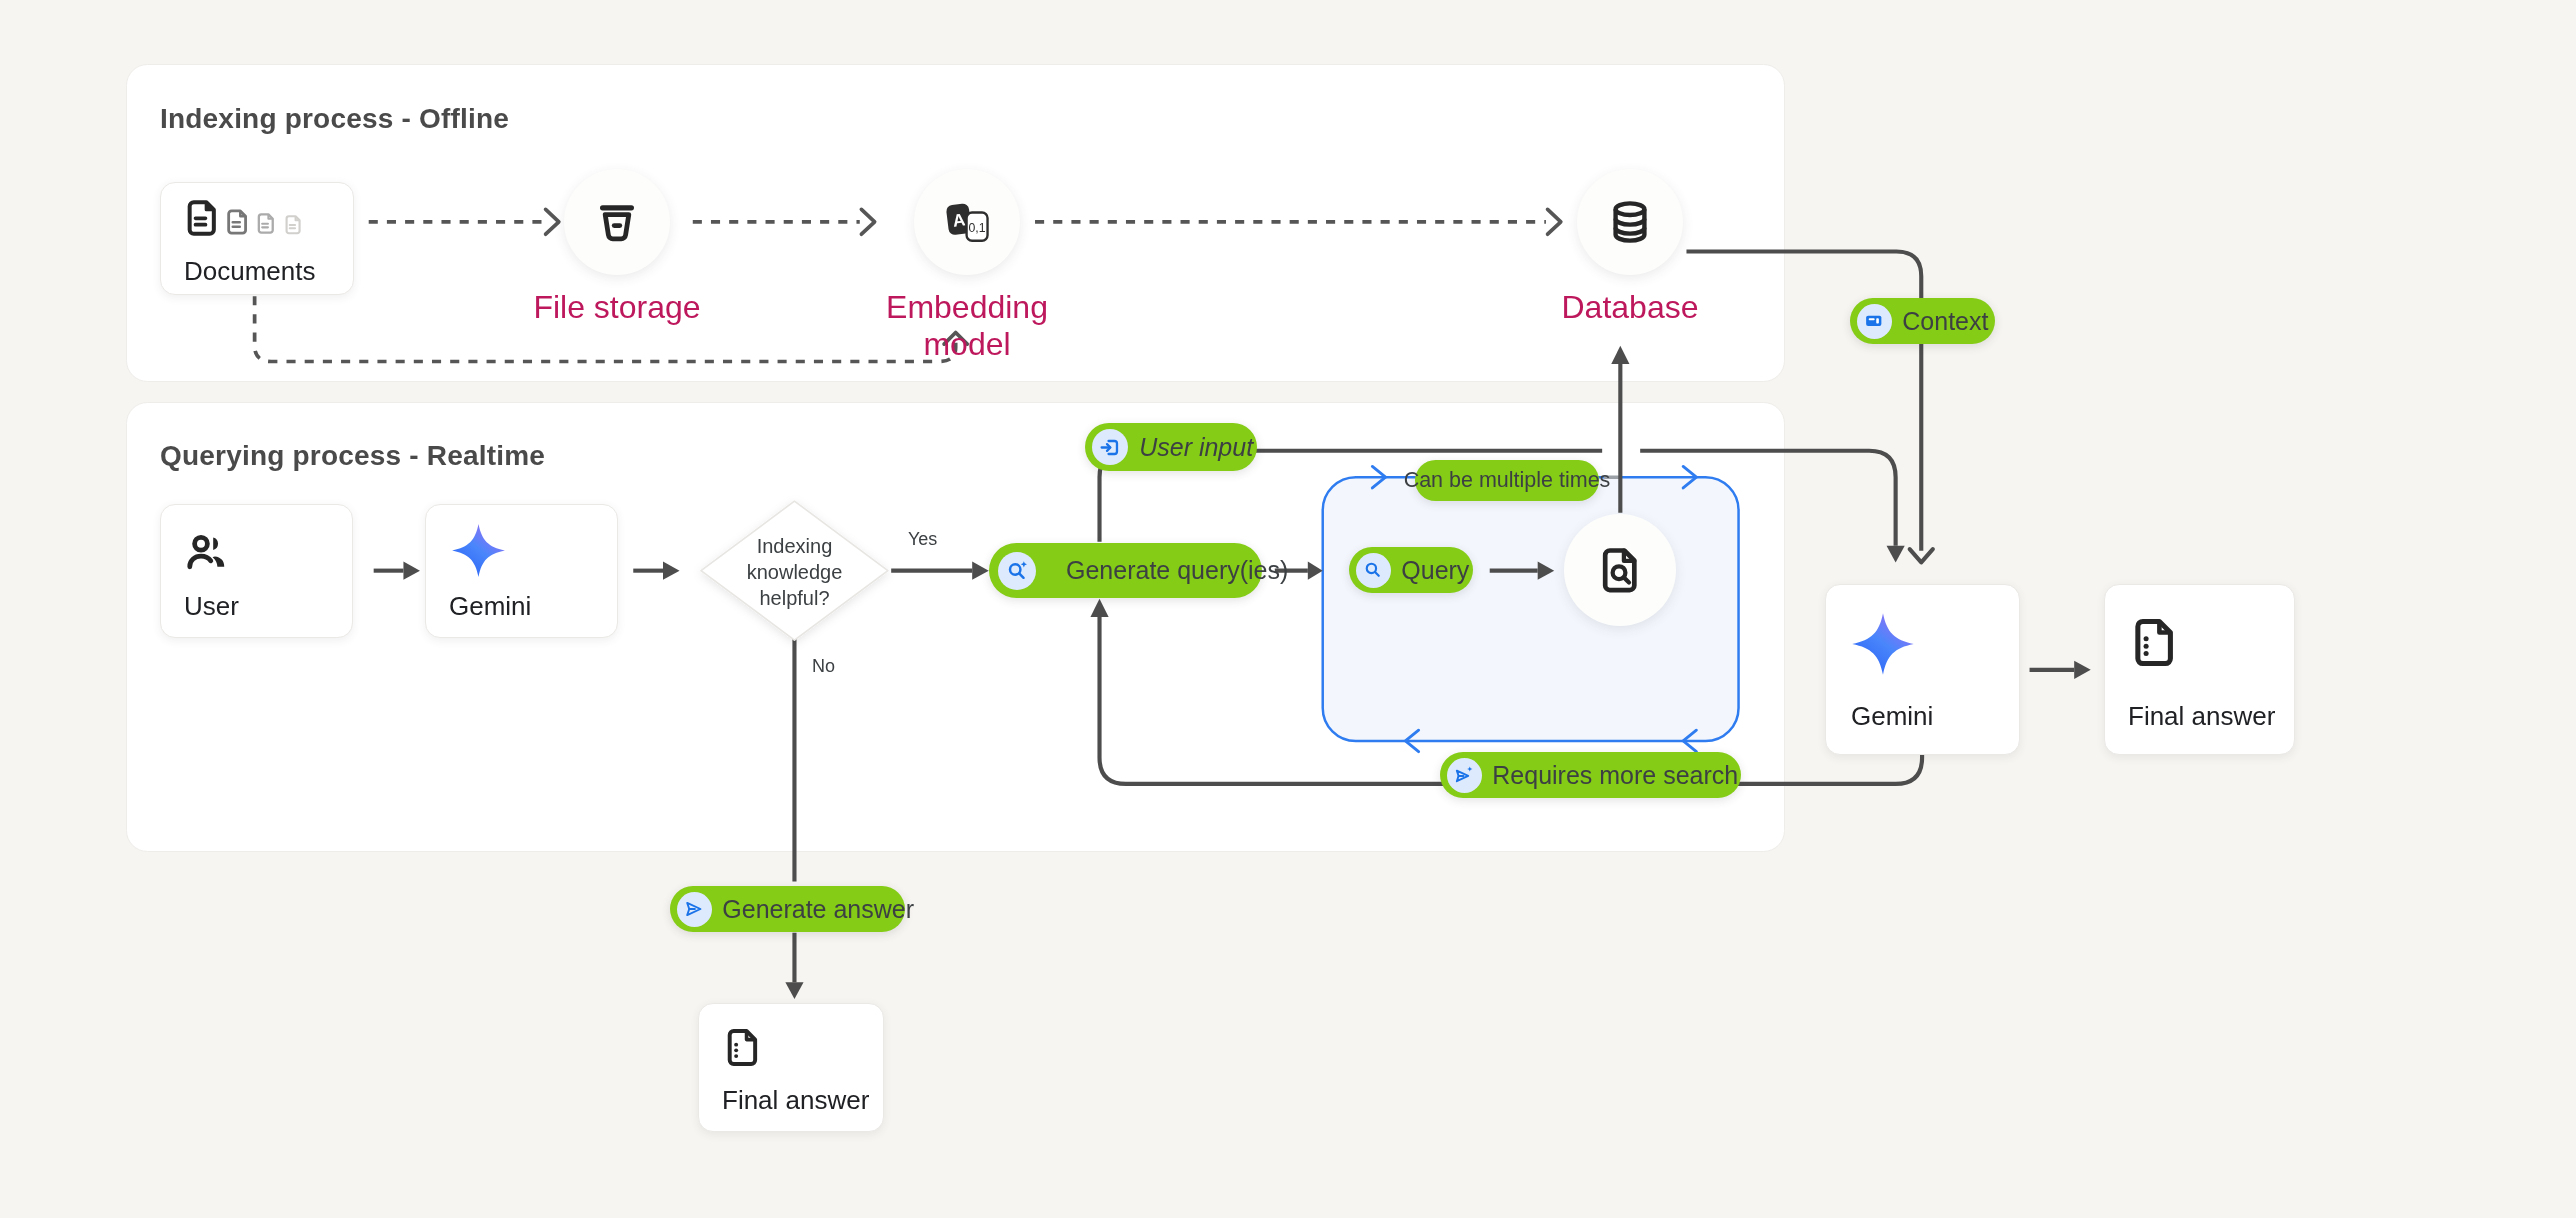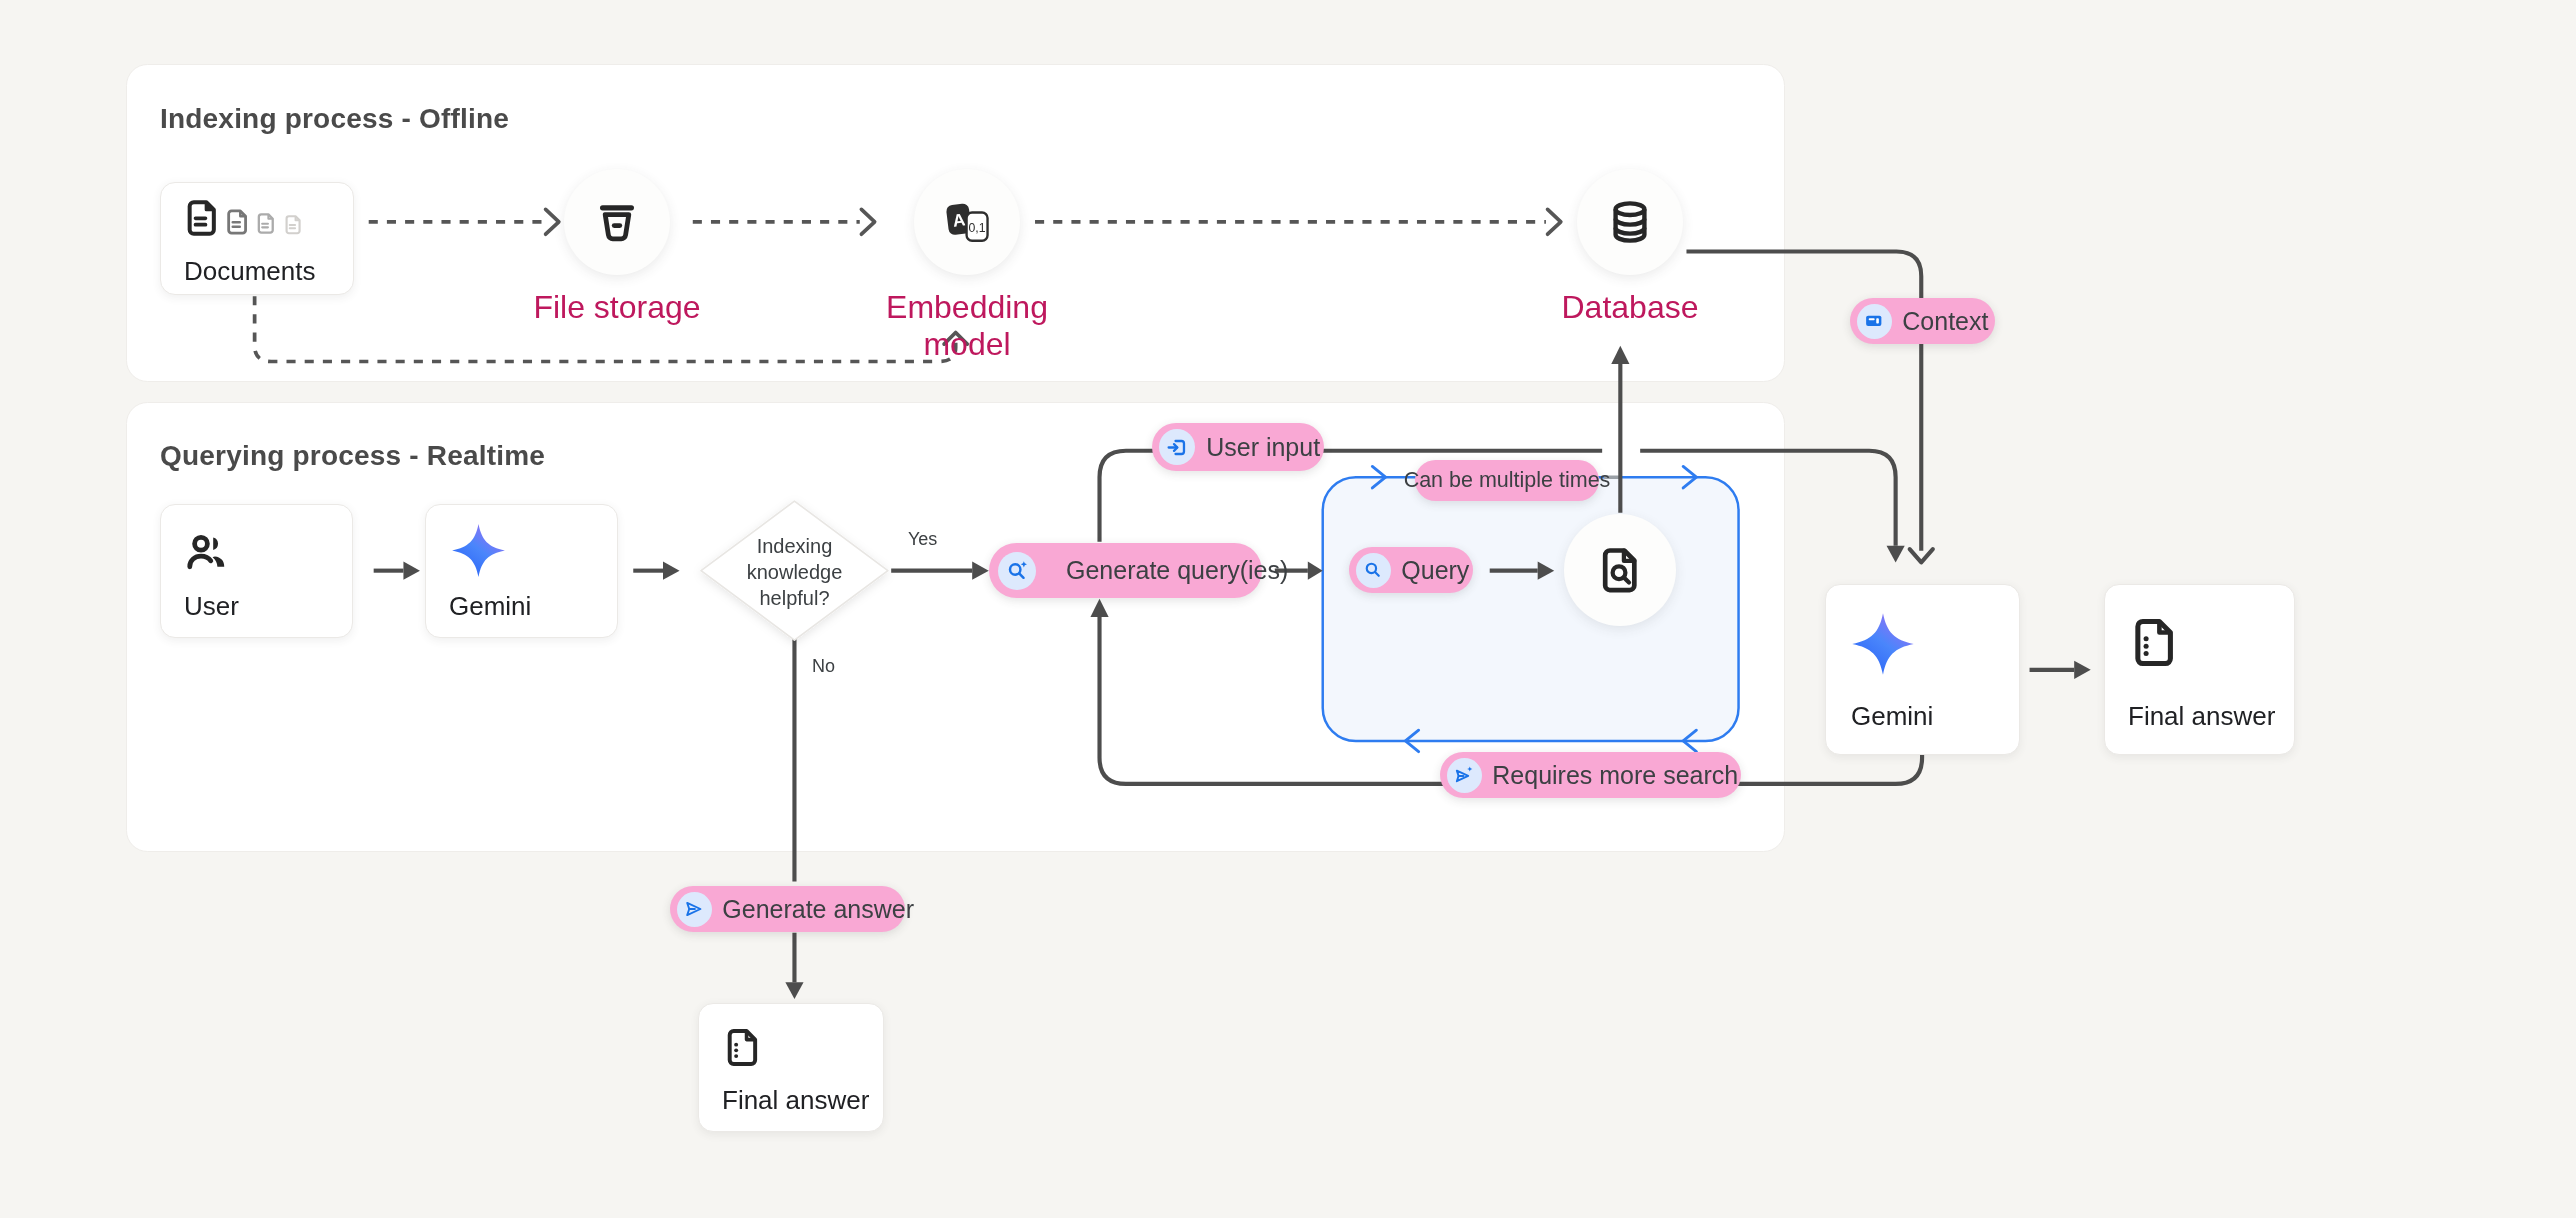--- a/index.html
+++ b/index.html
@@ -6,21 +6,21 @@
   #canvas{position:relative;width:2576px;height:1219px;background:#f6f5f2;overflow:hidden;
           font-family:"Liberation Sans","DejaVu Sans",sans-serif;color:#202124;}
   .panel{position:absolute;background:#ffffff;border:0.8px solid #efedea;border-radius:21.5px;}
   .panel-title{position:absolute;font-size:28px;font-weight:600;color:#4a4a4a;letter-spacing:0.2px;}
   .card{position:absolute;background:#fff;border:0.8px solid #ebe9e6;border-radius:15px;
         box-shadow:0 2.5px 8.3px rgba(60,60,60,.08);z-index:3;}
   .circle-node{position:absolute;background:#fdfdfc;border-radius:50%;
         box-shadow:0 3.3px 11.6px rgba(60,60,60,.10);z-index:3;display:flex;align-items:center;justify-content:center;}
   .node-label{position:absolute;font-size:32px;color:#be185d;z-index:3;}
   .centered{text-align:center;}
-  .pill{position:absolute;background:#f9a8d4;border-radius:826px;box-shadow:0 2.5px 10px rgba(60,60,60,.14);
+  .pill{position:absolute;background:#84cc16;border-radius:826px;box-shadow:0 2.5px 10px rgba(60,60,60,.14);
         display:flex;align-items:center;z-index:4;}
   .pill .txt{font-size:25px;color:#3c4043;white-space:nowrap;}
   .chip{border-radius:50%;background:#dde9fd;display:flex;align-items:center;justify-content:center;flex:0 0 auto;}
   .edge-label{position:absolute;font-size:18px;color:#3c4043;z-index:4;}
   .diamond-text{position:absolute;z-index:4;text-align:center;font-size:20px;line-height:26px;color:#3c4043;}
   svg.overlay{position:absolute;left:0;top:0;z-index:2;}
   .icon-row{display:flex;align-items:center;}
 </style>
 </head>
 <body>
@@ -188,21 +188,21 @@
     <span class="chip" style="width:38px;height:38px;margin-left:9px;">
       <svg width="25" height="25" viewBox="0 0 24 24">
           <circle cx="9.8" cy="11" r="5" fill="none" stroke="#1a73e8" stroke-width="2.4"></circle>
           <path d="M13.6 14.8l4.2 4.2" stroke="#1a73e8" stroke-width="2.4" stroke-linecap="round"></path>
           <path d="M18.1 3l.85 2.15L21.1 6l-2.15.85-.85 2.15-.85-2.15L15.1 6l2.15-.85z" fill="#1a73e8"></path>
         </svg>
     </span>
     <span class="txt" style="margin-left:30px;">Generate query(ies)</span>
   </div>
 
-  <div class="pill" style="left:1152px;top:423px;width:172px;height:48px;">
+  <div class="pill" style="left:1085px;top:423px;width:172px;height:48px;font-style:italic;">
     <span class="chip" style="width:36px;height:36px;margin-left:6.6px;">
       <svg width="23" height="23" viewBox="0 0 24 24" fill="none" stroke="#1a73e8" stroke-width="2.4" stroke-linecap="round" stroke-linejoin="round">
           <path d="M11 5.2h6.2a2.6 2.6 0 0 1 2.6 2.6v8.4a2.6 2.6 0 0 1-2.6 2.6H11"></path>
           <path d="M3.8 12h8.8"></path>
           <path d="M9.4 8.5l3.5 3.5-3.5 3.5"></path>
         </svg>
     </span>
     <span class="txt" style="margin-left:11.6px;">User input</span>
   </div>
 

